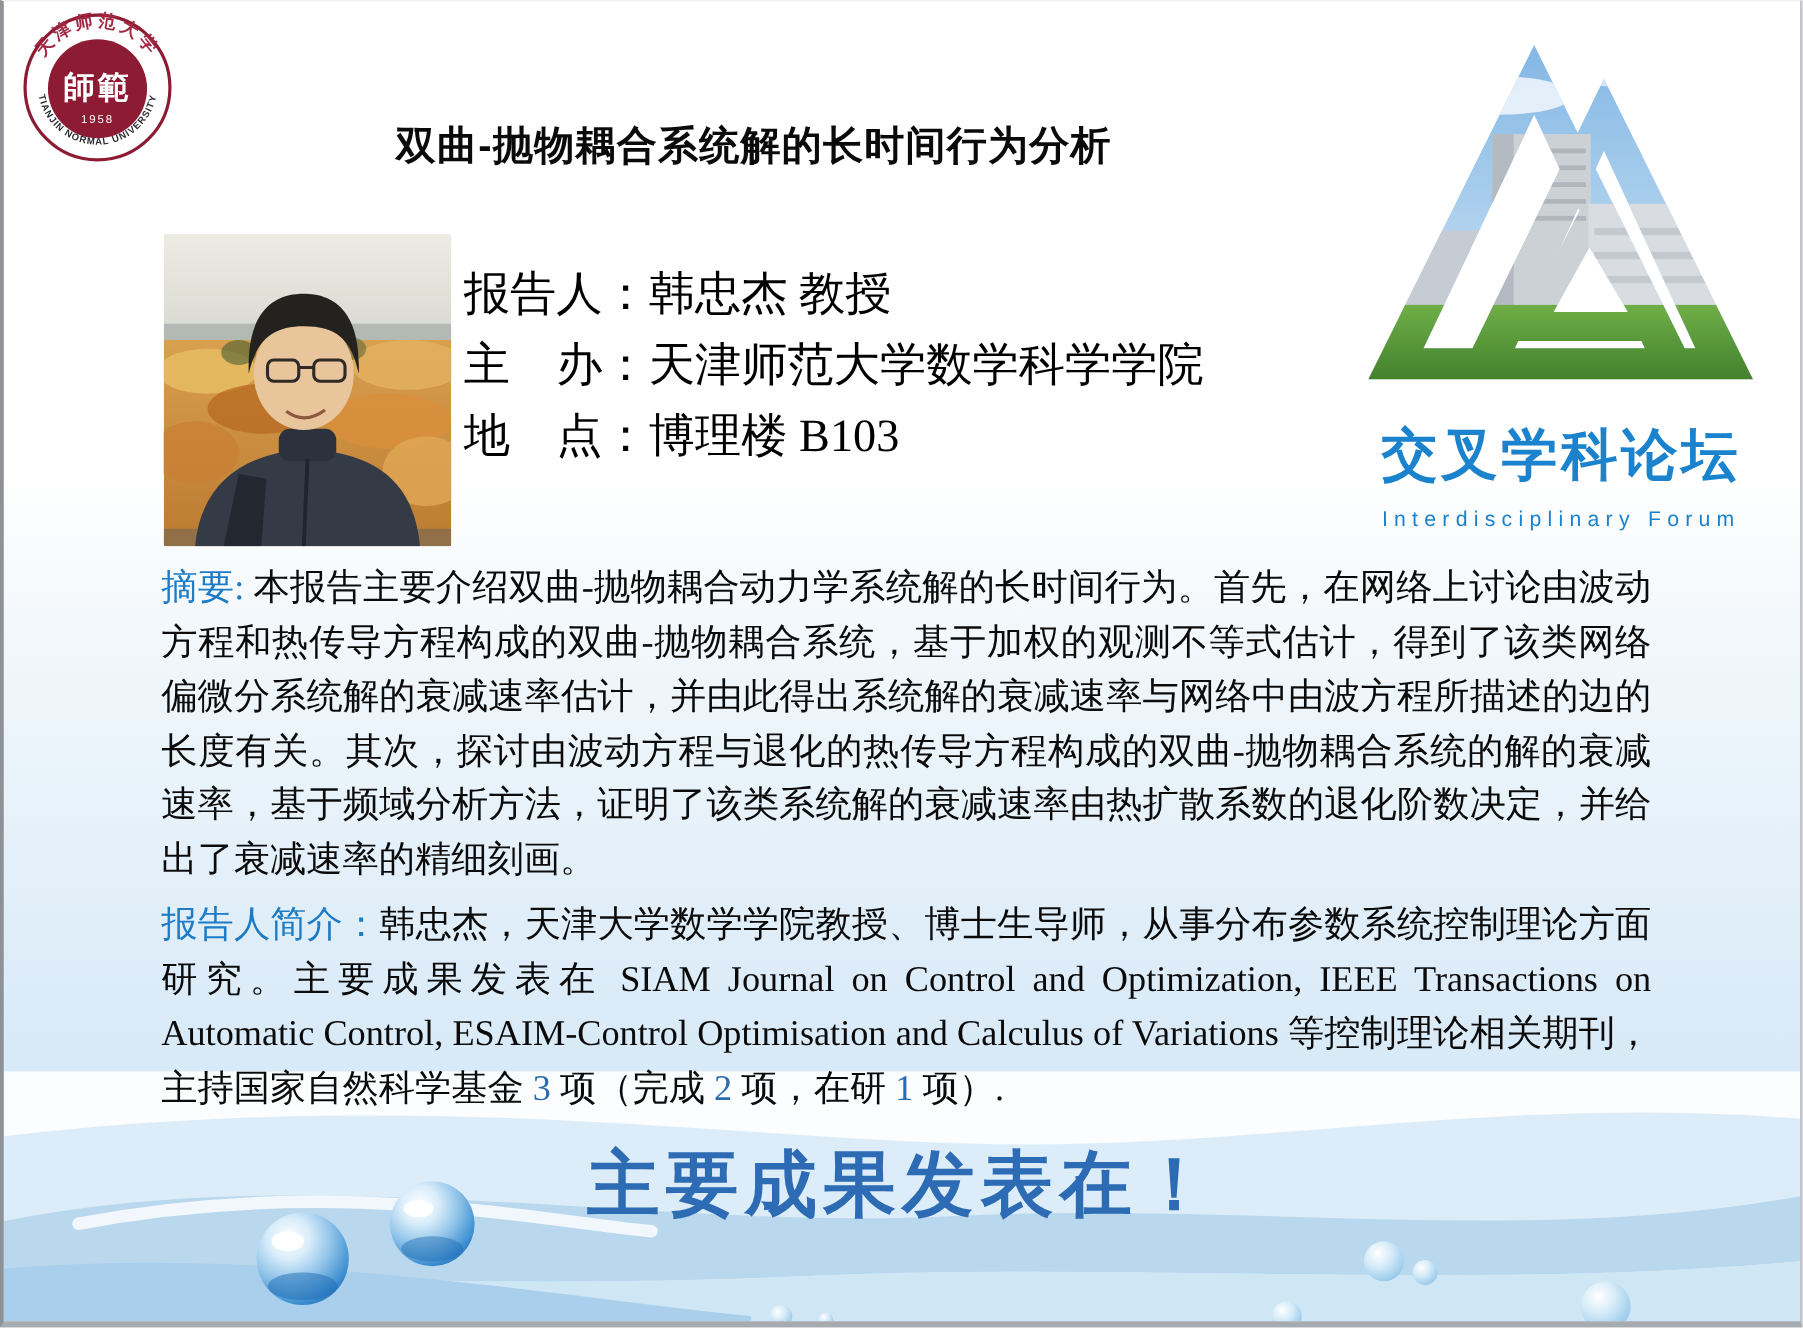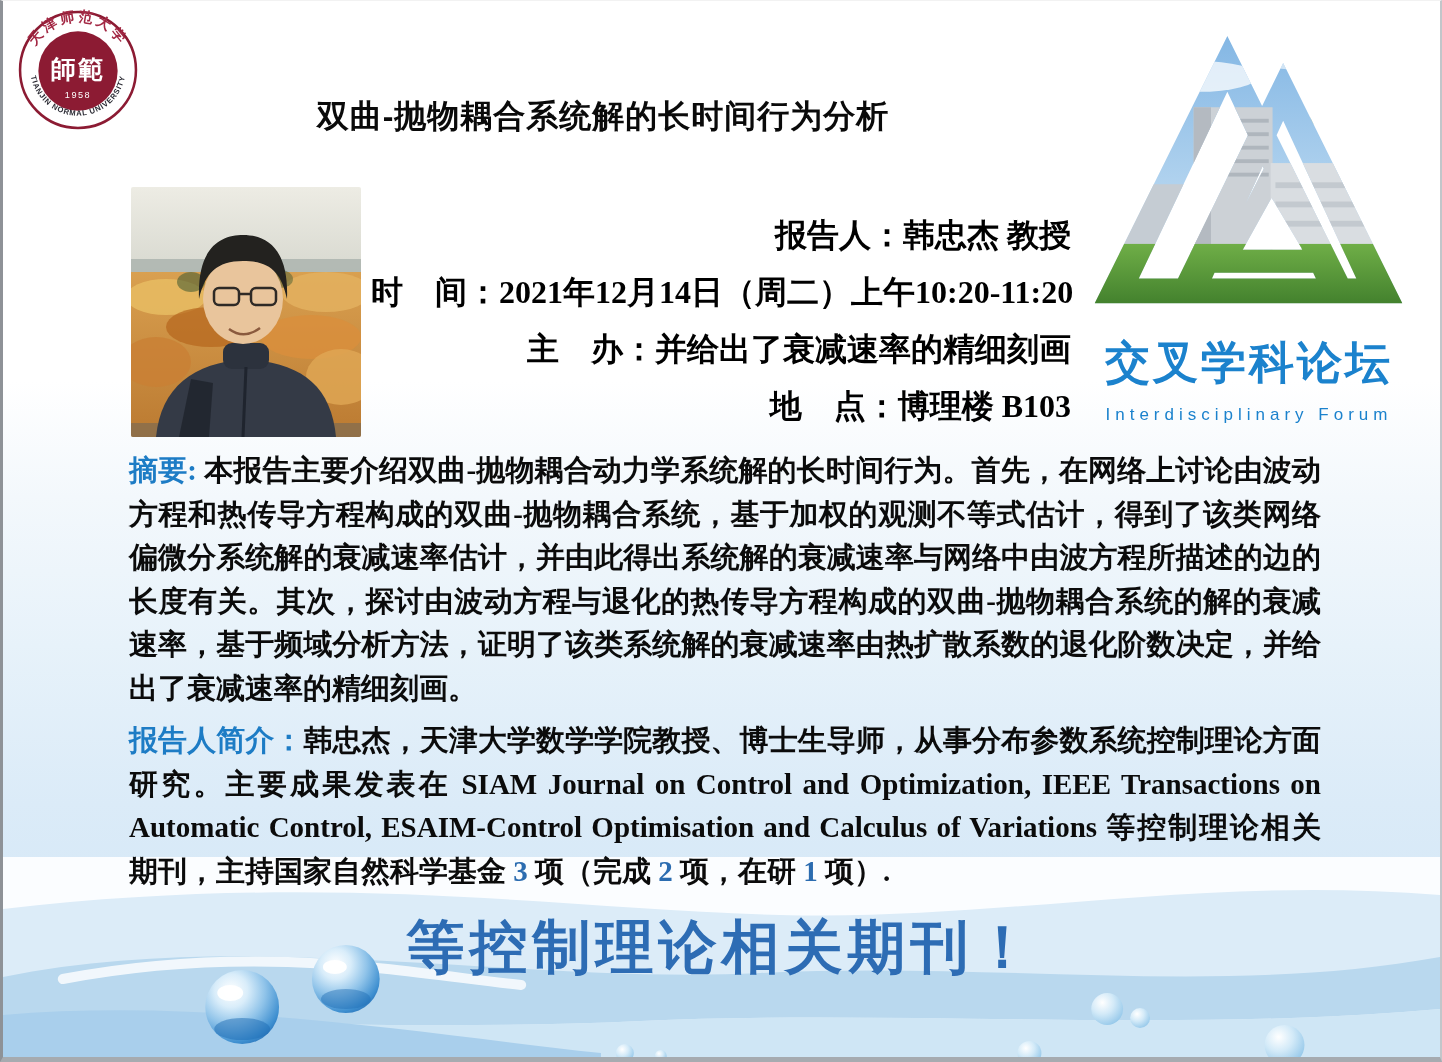--- a/index.html
+++ b/index.html
@@ -28,26 +28,26 @@
     margin-top:16px; font-size:45px; color:#1b82cd; font-weight:600;
     font-family:Liberation Serif, serif; letter-spacing:3px; white-space:nowrap;
   }
   .forum-title-en{
     margin-top:12px; font-size:17px; color:#1b82cd; font-weight:500;
     font-family:"Liberation Sans", sans-serif; letter-spacing:5px; white-space:nowrap;
   }
   
   .photo{ left:128px; top:186px; width:230px; height:250px; border-radius:2px; overflow:hidden; }
   .info{ left:368px; top:206px; width:700px; }
-  .info-row{ height:57px; line-height:57px; font-size:32px; font-weight:bold; color:#000; white-space:nowrap;text-align:right; }
+  .info-row{ height:57px; line-height:57px; font-size:37px; font-weight:normal; color:#000; white-space:nowrap; }
   .info-label{ }
   .info-value{ }
   
   .para{
-    left:126px; width:1192px; font-size:29px; font-weight:bold; color:#0b0b0b;
+    left:126px; width:1192px; font-size:29px; font-weight:normal; color:#0b0b0b;
     line-height:43.5px; text-align:justify;
   }
   .abstract{ top:448px; }
   .bio{ top:718px; }
   .blue-label{ color:#1d7cc5; }
   .num-blue{ color:#2b6cb0; }
   .welcome{
     left:0; top:908px; width:100%; text-align:center;
     font-size:58px; font-weight:bold; color:#2d6cb4; letter-spacing:5px; white-space:nowrap;
   }
@@ -192,33 +192,30 @@
       <line x1="108" y1="107" x2="120" y2="107" stroke="#2f2a26" stroke-width="2.5"></line>
       <path d="M98,142 Q113,153 129,141" stroke="#8a5a3e" stroke-width="2.5" fill="none"></path>
     </g>
   </svg>
 
   <div class="layer info">
     <div class="info-row">
       <span class="info-label">报告人：</span><span class="info-value">韩忠杰 教授</span>
     </div>
     <div class="info-row">
-      <span class="info-label">时　间：</span><span class="info-value">2021年12月14日（周二）上午10:20-11:20</span>
-    </div>
-    <div class="info-row">
-      <span class="info-label">主　办：</span><span class="info-value">并给出了衰减速率的精细刻画</span>
+      <span class="info-label">主　办：</span><span class="info-value">天津师范大学数学科学学院</span>
     </div>
     <div class="info-row">
       <span class="info-label">地　点：</span><span class="info-value">博理楼 B103</span>
     </div>
   </div>
 
   <div class="layer para abstract">
     <span class="blue-label">摘要:</span><span> 本报告主要介绍双曲-抛物耦合动力学系统解的长时间行为。首先，在网络上讨论由波动方程和热传导方程构成的双曲-抛物耦合系统，基于加权的观测不等式估计，得到了该类网络偏微分系统解的衰减速率估计，并由此得出系统解的衰减速率与网络中由波方程所描述的边的长度有关。其次，探讨由波动方程与退化的热传导方程构成的双曲-抛物耦合系统的解的衰减速率，基于频域分析方法，证明了该类系统解的衰减速率由热扩散系数的退化阶数决定，并给出了衰减速率的精细刻画。</span>
   </div>
 
   <div class="layer para bio">
     <span class="blue-label">报告人简介：</span><span>韩忠杰，天津大学数学学院教授、博士生导师，从事分布参数系统控制理论方面研究。主要成果发表在 SIAM Journal on Control and Optimization, IEEE Transactions on Automatic Control, ESAIM-Control Optimisation and Calculus of Variations 等控制理论相关期刊，主持国家自然科学基金 </span><span class="num-blue">3</span><span> 项（完成 </span><span class="num-blue">2</span><span> 项，在研 </span><span class="num-blue">1</span><span> 项）.</span>
   </div>
 
-  <div class="layer welcome">等控制理论相关期刊！</div>
+  <div class="layer welcome">主要成果发表在！</div>
 
 </div>
 
 </body></html>

